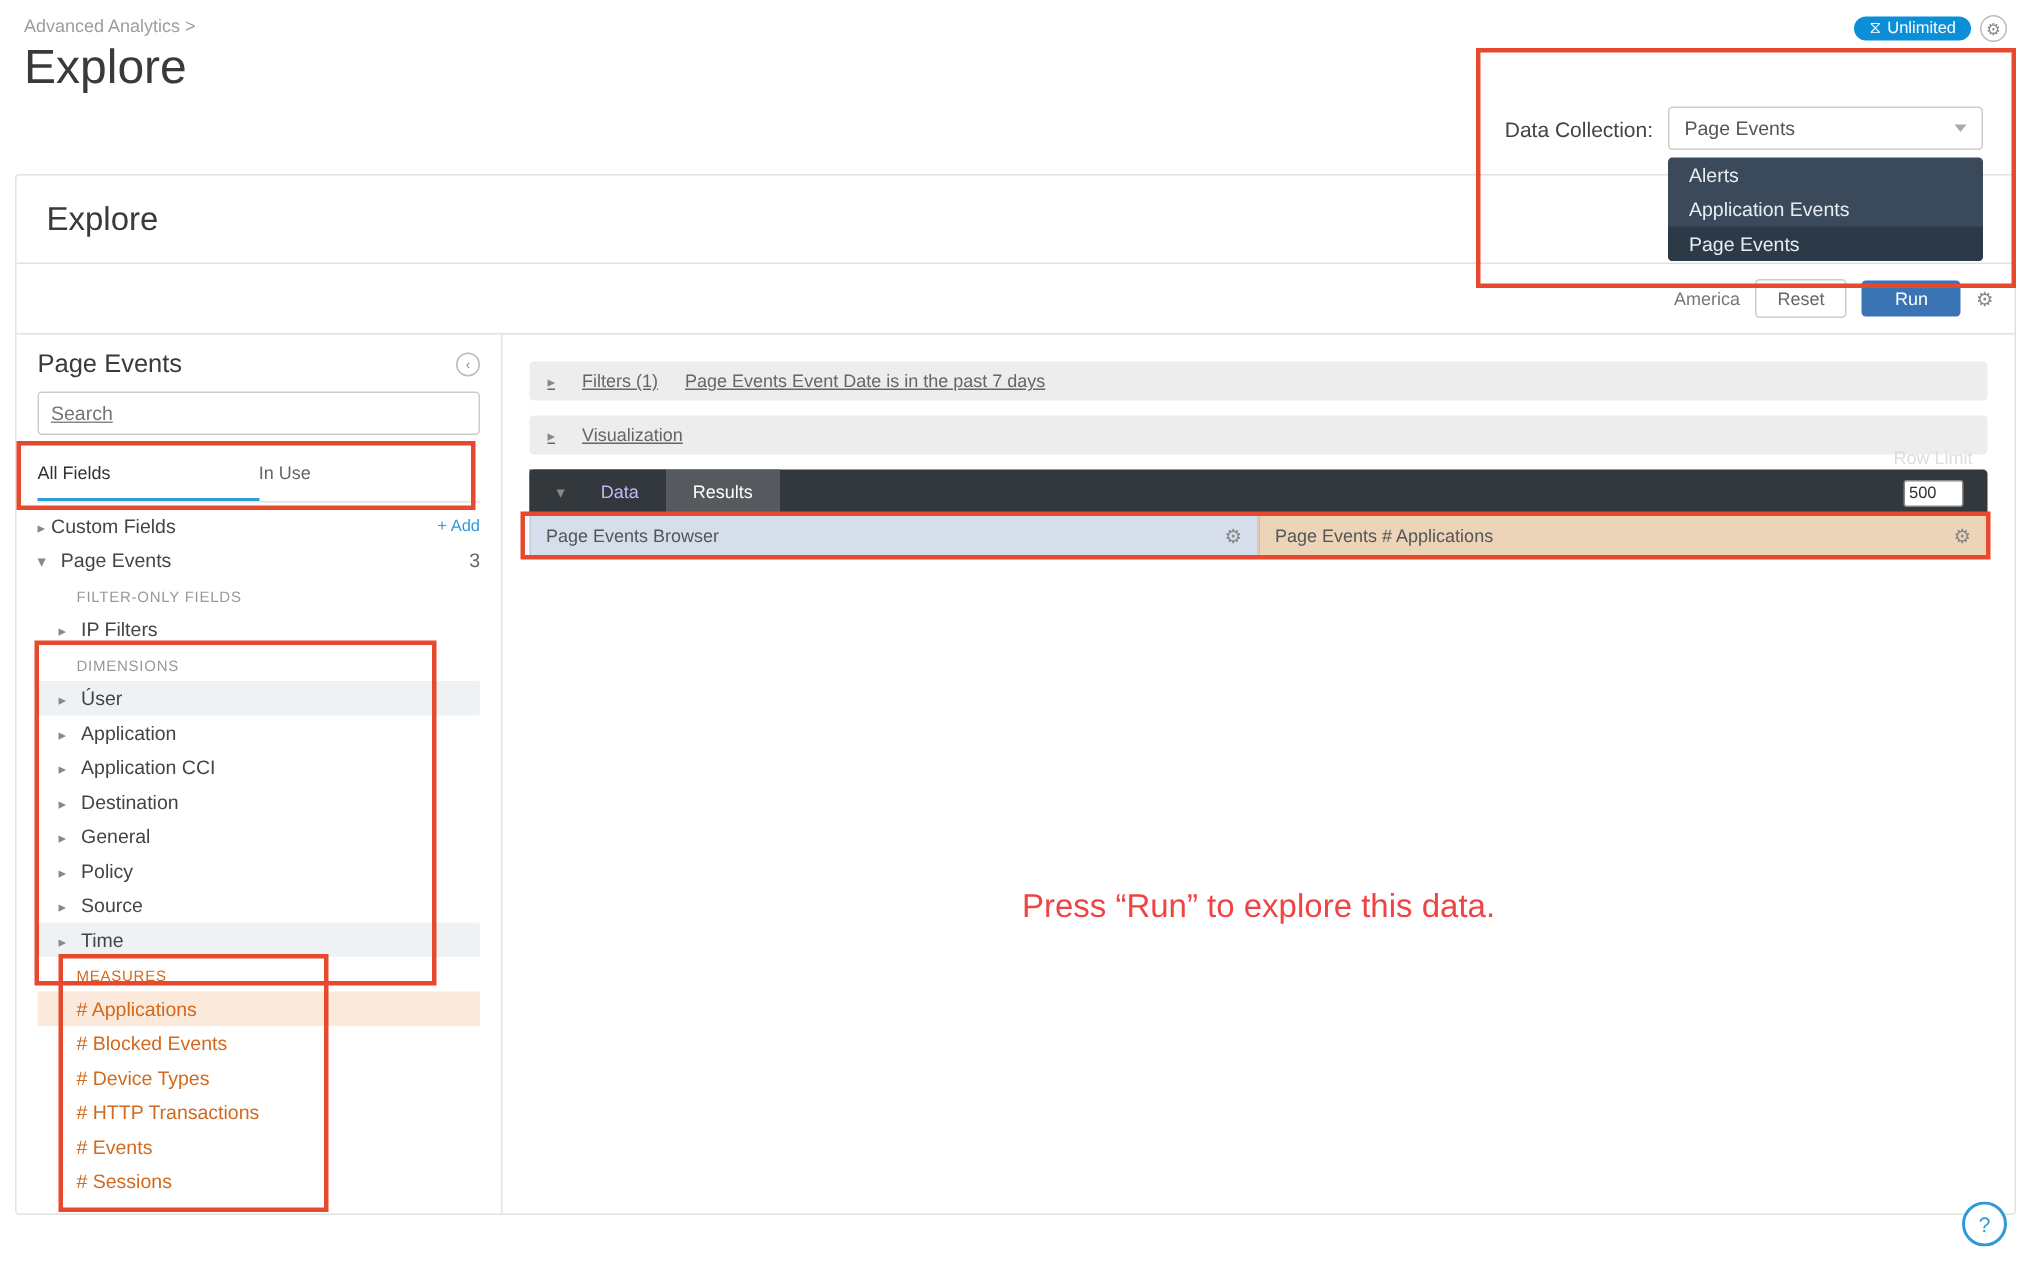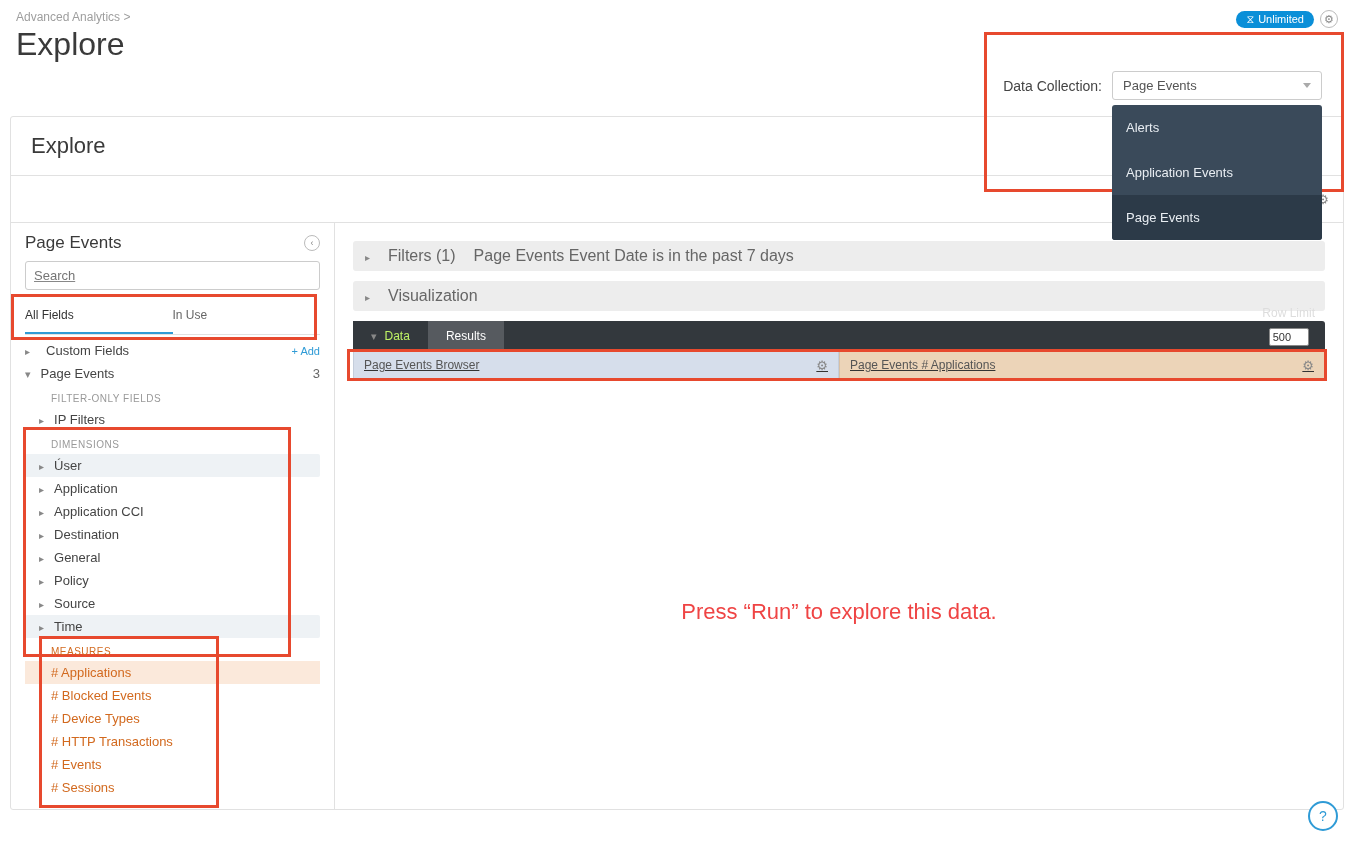--- a/index.html
+++ b/index.html
@@ -9,21 +9,21 @@
 .top-row { display: flex; justify-content: space-between; align-items: flex-start; }
 .page-title { font-size: 32px; font-weight: 400; color: #3a3a3a; margin-top: 2px; }
 .top-right { display: flex; align-items: center; gap: 6px; }
 .badge-unlimited { background: #0a8fd8; color: #fff; border-radius: 10px; padding: 2px 10px; font-size: 11px; display: inline-flex; align-items: center; gap: 4px; }
 .gear-circle { width: 18px; height: 18px; border: 1px solid #bbb; border-radius: 50%; display: flex; align-items: center; justify-content: center; color: #888; font-size: 11px; background: #fff; }
 .dc-box { position: absolute; top: 32px; right: 10px; width: 360px; height: 160px; border: 3px solid #e7492e; pointer-events: none; }
 .dc-row { display: flex; align-items: center; justify-content: flex-end; gap: 10px; padding: 8px 16px; }
 .dc-label { color: #444; font-size: 14px; }
 .dc-select { width: 210px; background: #fff; border: 1px solid #ccc; border-radius: 3px; padding: 6px 10px; color: #555; font-size: 13px; display: flex; justify-content: space-between; align-items: center; cursor: pointer; }
 .dc-options { width: 210px; background: #3a4a5a; color: #e8edf2; border-radius: 3px; overflow: hidden; }
-.dc-option { padding: 15px 14px; font-size: 13px; cursor: pointer; }
+.dc-option { padding: 4px 14px; font-size: 13px; cursor: pointer; }
 .dc-option.sel { background: #2c3a48; }
 .main-panel { margin: 8px 10px 0 10px; border: 1px solid #e1e1e1; border-radius: 3px; }
 .tool-row { display: flex; justify-content: space-between; align-items: center; padding: 10px 14px; border-top: 1px solid #e1e1e1; }
 .explore-heading { font-size: 22px; font-weight: 400; color: #3a3a3a; padding: 16px 20px; }
 .tool-right { display: flex; align-items: center; gap: 10px; }
 .tz { color: #777; font-size: 12px; }
 .btn-reset { border: 1px solid #ccc; background: #fff; color: #666; padding: 5px 14px; border-radius: 3px; font-size: 12px; }
 .btn-run { background: #3a74b5; color: #fff; border: none; padding: 5px 22px; border-radius: 3px; font-size: 12px; }
 .body-split { display: flex; border-top: 1px solid #e1e1e1; }
 .sidebar { width: 324px; border-right: 1px solid #e1e1e1; padding: 10px 14px; position: relative; }
@@ -39,29 +39,29 @@
 .section-row .count { color: #666; }
 .group-header { color: #999; font-size: 10px; letter-spacing: 0.5px; padding: 8px 0 4px 26px; }
 .field-row { display: flex; align-items: center; padding: 4px 6px 4px 14px; font-size: 13px; color: #444; cursor: pointer; gap: 10px; border-radius: 2px; }
 .field-row:hover, .field-row.hl { background: #eef2f5; }
 .measure { color: #d2691e; }
 .measure-header { color: #d2691e; font-size: 10px; letter-spacing: 0.5px; padding: 8px 0 4px 26px; }
 .measure-row { padding: 4px 1px 4px 26px; font-size: 13px; cursor: pointer; }
 .measure-row.hl { background: #fbe9db; }
 .highlight-box { position: absolute; border: 3px solid #e7492e; pointer-events: none; }
 .content { flex: 1; padding: 18px; position: relative; }
-.pill-bar { background: #ededed; border-radius: 3px; padding: 6px 12px; margin-bottom: 10px; display: flex; align-items: center; gap: 18px; font-size: 16px; color: #666; }
+.pill-bar { background: #ededed; border-radius: 3px; padding: 6px 12px; margin-bottom: 10px; display: flex; align-items: center; gap: 18px; font-size: 12px; color: #666; text-decoration: underline; }
 .data-header { background: #33383d; color: #ddd; height: 30px; display: flex; align-items: center; font-size: 12px; border-radius: 3px 3px 0 0; }
 .dh-tab { padding: 0 18px; height: 100%; display: flex; align-items: center; cursor: pointer; }
 .dh-tab.active { background: #565a5f; color: #fff; }
-.dh-tab.data { background: #33383d; color: #bef264; }
+.dh-tab.data { background: #33383d; color: #c4b5fd; gap: 16px; }
 .dh-right { margin-left: auto; display: flex; align-items: center; gap: 8px; padding-right: 10px; flex-direction: column; }
 .rowlimit-input { width: 40px; font-size: 11px; padding: 2px 3px; border: 1px solid #888; border-radius: 2px; background: #fff; color: #333; }
 .check { display: flex; align-items: center; gap: 4px; color: #ddd; font-size: 11px; }
-.result-row { display: flex; height: 28px; font-size: 12px; text-decoration: underline; }
+.result-row { display: flex; height: 28px; font-size: 12px; }
 .result-cell-dim { flex: 1; background: #d6deeb; border: 1px solid #c4cddb; display: flex; align-items: center; justify-content: space-between; padding: 0 10px; color: #555; }
 .result-cell-measure { flex: 1; background: #ecd4b8; border: 1px solid #d8bfa3; display: flex; align-items: center; justify-content: space-between; padding: 0 10px; color: #555; }
 .empty-msg { text-align: center; color: #ef4444; font-size: 22px; font-weight: 300; margin-top: 220px; }
 .gear-small { color: #888; font-size: 13px; }
 .help-fab { position: fixed; bottom: 16px; right: 16px; width: 30px; height: 30px; border: 2px solid #2f9bd6; border-radius: 50%; color: #2f9bd6; display: flex; align-items: center; justify-content: center; font-size: 14px; background: #fff; }
 .triangle-down { width: 0; height: 0; border-left: 4px solid transparent; border-right: 4px solid transparent; border-top: 5px solid #aaa; }
 .caret-right::before { content: "▸"; color: #888; font-size: 10px; }
 .caret-down::before { content: "▾"; color: #888; font-size: 11px; }
 </style>
 </head>
@@ -116,21 +116,21 @@
         <span class="sb-title">Page Events</span>
         <span class="collapse-icon">‹</span>
       </div>
       <input class="search-box" placeholder="Search" style="">
       <div class="tabs" style="position:relative;">
         <div class="tab active">All Fields</div>
         <div class="tab">In Use</div>
         <div class="highlight-box" style="left:-14px; top:-4px; width:306px; height:46px;"></div>
       </div>
       <div class="section-row">
-        <span style="display:flex;align-items:center;gap:16px;">
+        <span style="display:flex;align-items:center;gap:4px;">
             <span class="caret-right"></span>
             <span>Custom Fields</span>
           </span>
         <span class="add">+  Add</span>
       </div>
       <div class="section-row">
         <span style="display:flex;align-items:center;gap:10px;">
             <span class="caret-down"></span>
             <span>Page Events</span>
           </span>

